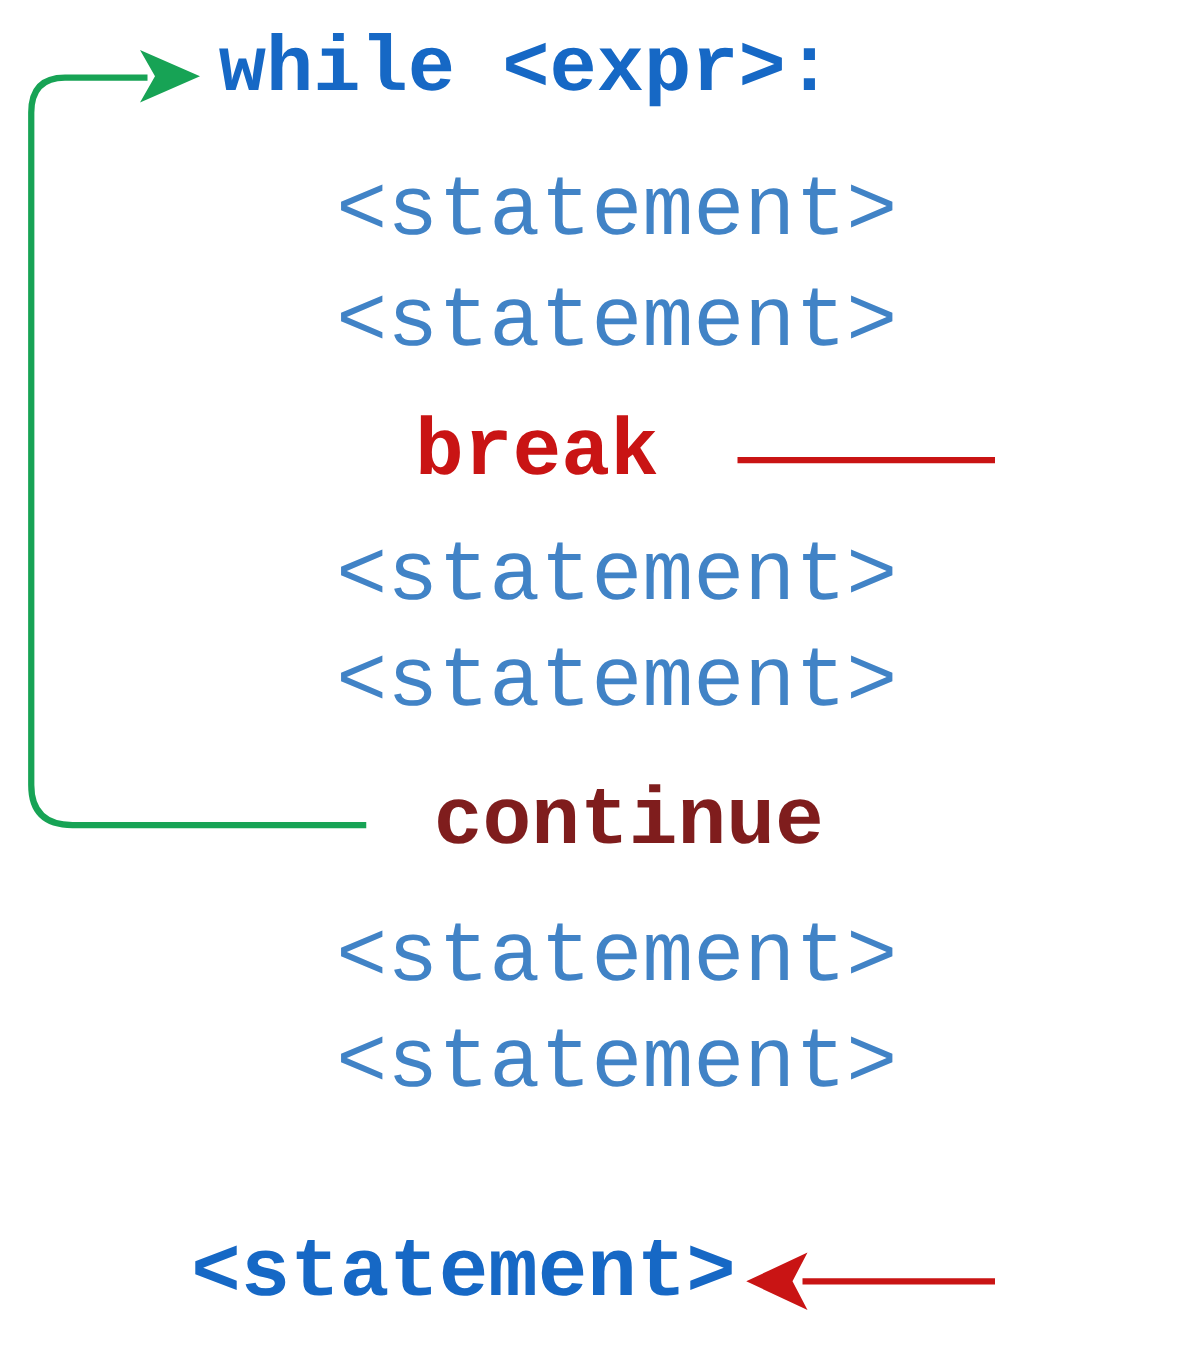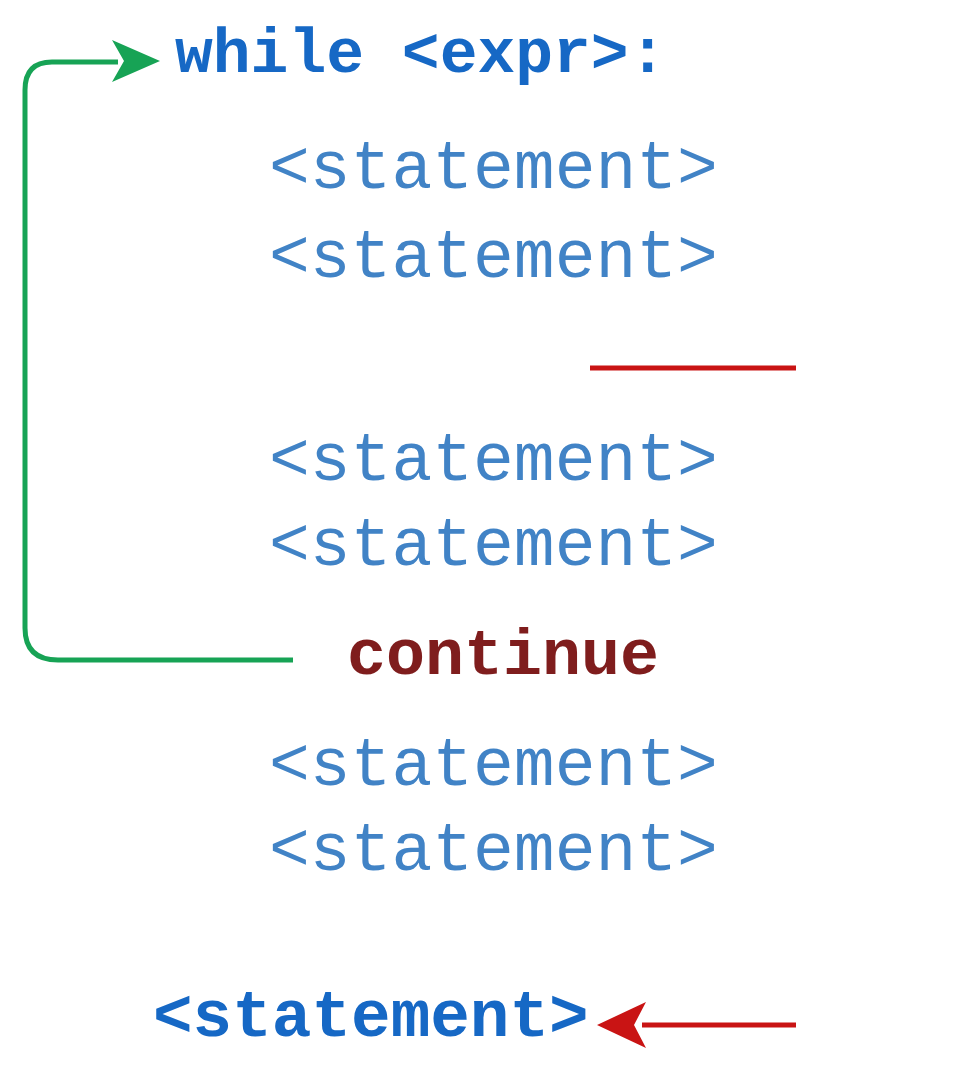--- a/index.html
+++ b/index.html
@@ -54,20 +54,21 @@
     <path d="M590,368 L891,368 Q928,368 928,405 L928,986 Q928,1025 891,1025 L642,1025" fill="none" stroke-width="5" stroke="#c91414"></path>
     <polygon points="597,1025 646,1002 634,1025 646,1048" fill="#c91414"></polygon>
   </svg>
 
   <div class="code-line while-line kw" style="color: rgb(22, 104, 197);">while &lt;expr&gt;:</div>
 
   <div class="code-line stmt stmt-1" style="color: rgb(65, 131, 198);">&lt;statement&gt;</div>
 
   <div class="code-line stmt stmt-2" style="color: rgb(65, 131, 198);">&lt;statement&gt;</div>
 
+  <div class="code-line break-line kw" style="color: rgb(201, 20, 20);">break</div>
 
   <div class="code-line stmt stmt-3" style="color: rgb(65, 131, 198);">&lt;statement&gt;</div>
 
   <div class="code-line stmt stmt-4" style="color: rgb(65, 131, 198);">&lt;statement&gt;</div>
 
   <div class="code-line continue-line kw" style="color: #7f1d1d;">continue</div>
 
   <div class="code-line stmt stmt-5" style="color: rgb(65, 131, 198);">&lt;statement&gt;</div>
 
   <div class="code-line stmt stmt-6" style="color: rgb(65, 131, 198);">&lt;statement&gt;</div>

